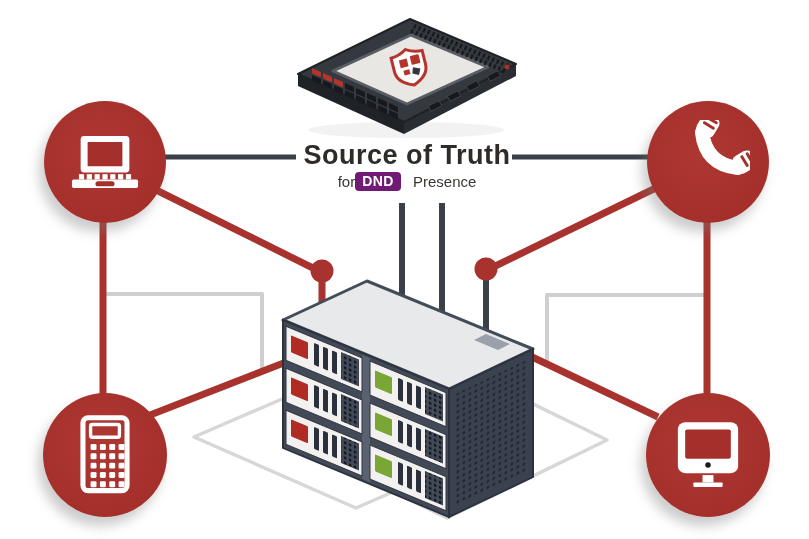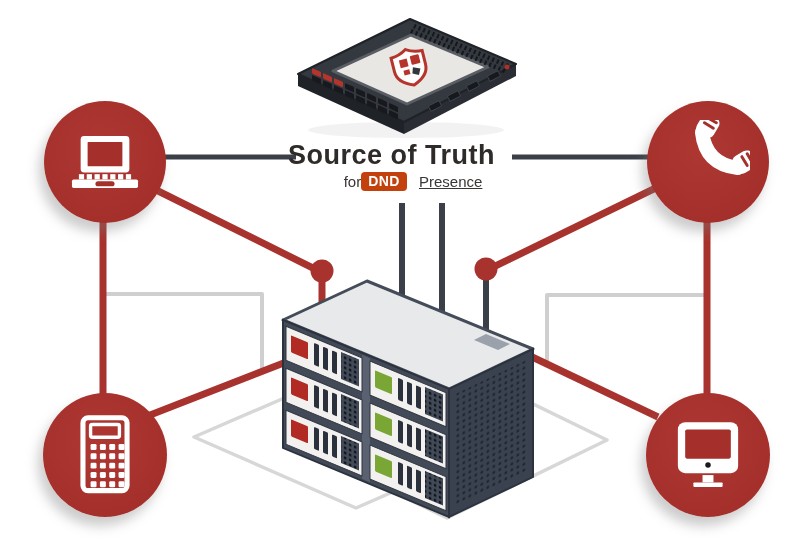--- a/index.html
+++ b/index.html
@@ -11,27 +11,27 @@
   .endpoint{position:absolute;width:122px;height:122px;border-radius:50%;
     background:radial-gradient(circle at 45% 40%, #ae3732 0%, #a5302b 70%, #9c2d28 100%);
     box-shadow:-5px 9px 12px rgba(120,120,120,.38);
     display:flex;align-items:center;justify-content:center;}
   .endpoint.tl{left:44px;top:101px;}
   .endpoint.tr{left:647px;top:101px;}
   .endpoint.bl{left:43px;top:393px;width:124px;height:124px;}
   .endpoint.br{left:646px;top:393px;width:124px;height:124px;}
 
   
-  .title-block{position:absolute;left:288px;top:141px;width:250px;z-index:5;}
+  .title-block{position:absolute;left:282px;top:141px;width:250px;text-align:center;z-index:5;}
   .title{font-size:27px;font-weight:bold;color:#2e2b29;letter-spacing:.5px;line-height:28px;white-space:nowrap;}
   .subtitle{margin-top:3px;display:flex;align-items:center;justify-content:center;
             font-size:15px;color:#3a3633;}
-  .badge{background:#c2410c;color:#ffffff;font-weight:bold;font-size:14px;
+  .badge{background:#701a75;color:#ffffff;font-weight:bold;font-size:14px;
          padding:1px 7px 2px 7px;border-radius:4px;letter-spacing:.5px;}
-  .subtitle .suffix{margin-left:12px;text-decoration:underline;}
+  .subtitle .suffix{margin-left:12px;}
 </style>
 </head>
 <body>
 
 <div class="stage">
 
   <svg class="scene" width="809" height="539" viewBox="0 0 809 539">
     <defs>
       <pattern id="ventSmall" width="5" height="5" patternUnits="userSpaceOnUse">
         <rect width="5" height="5" fill="#434b58"></rect>

